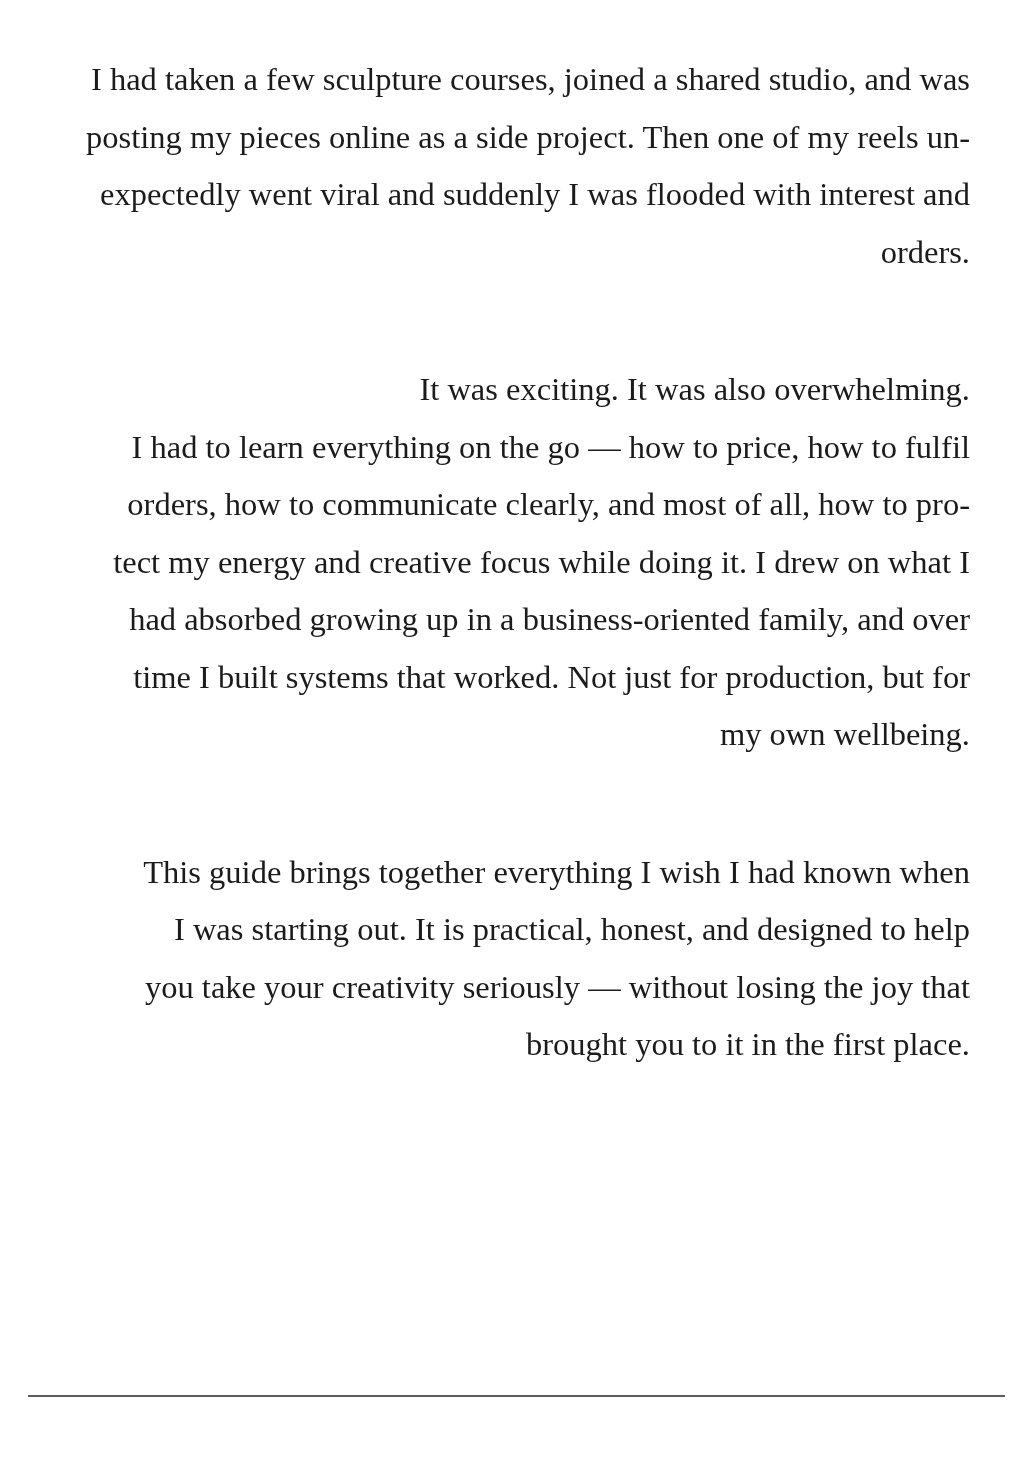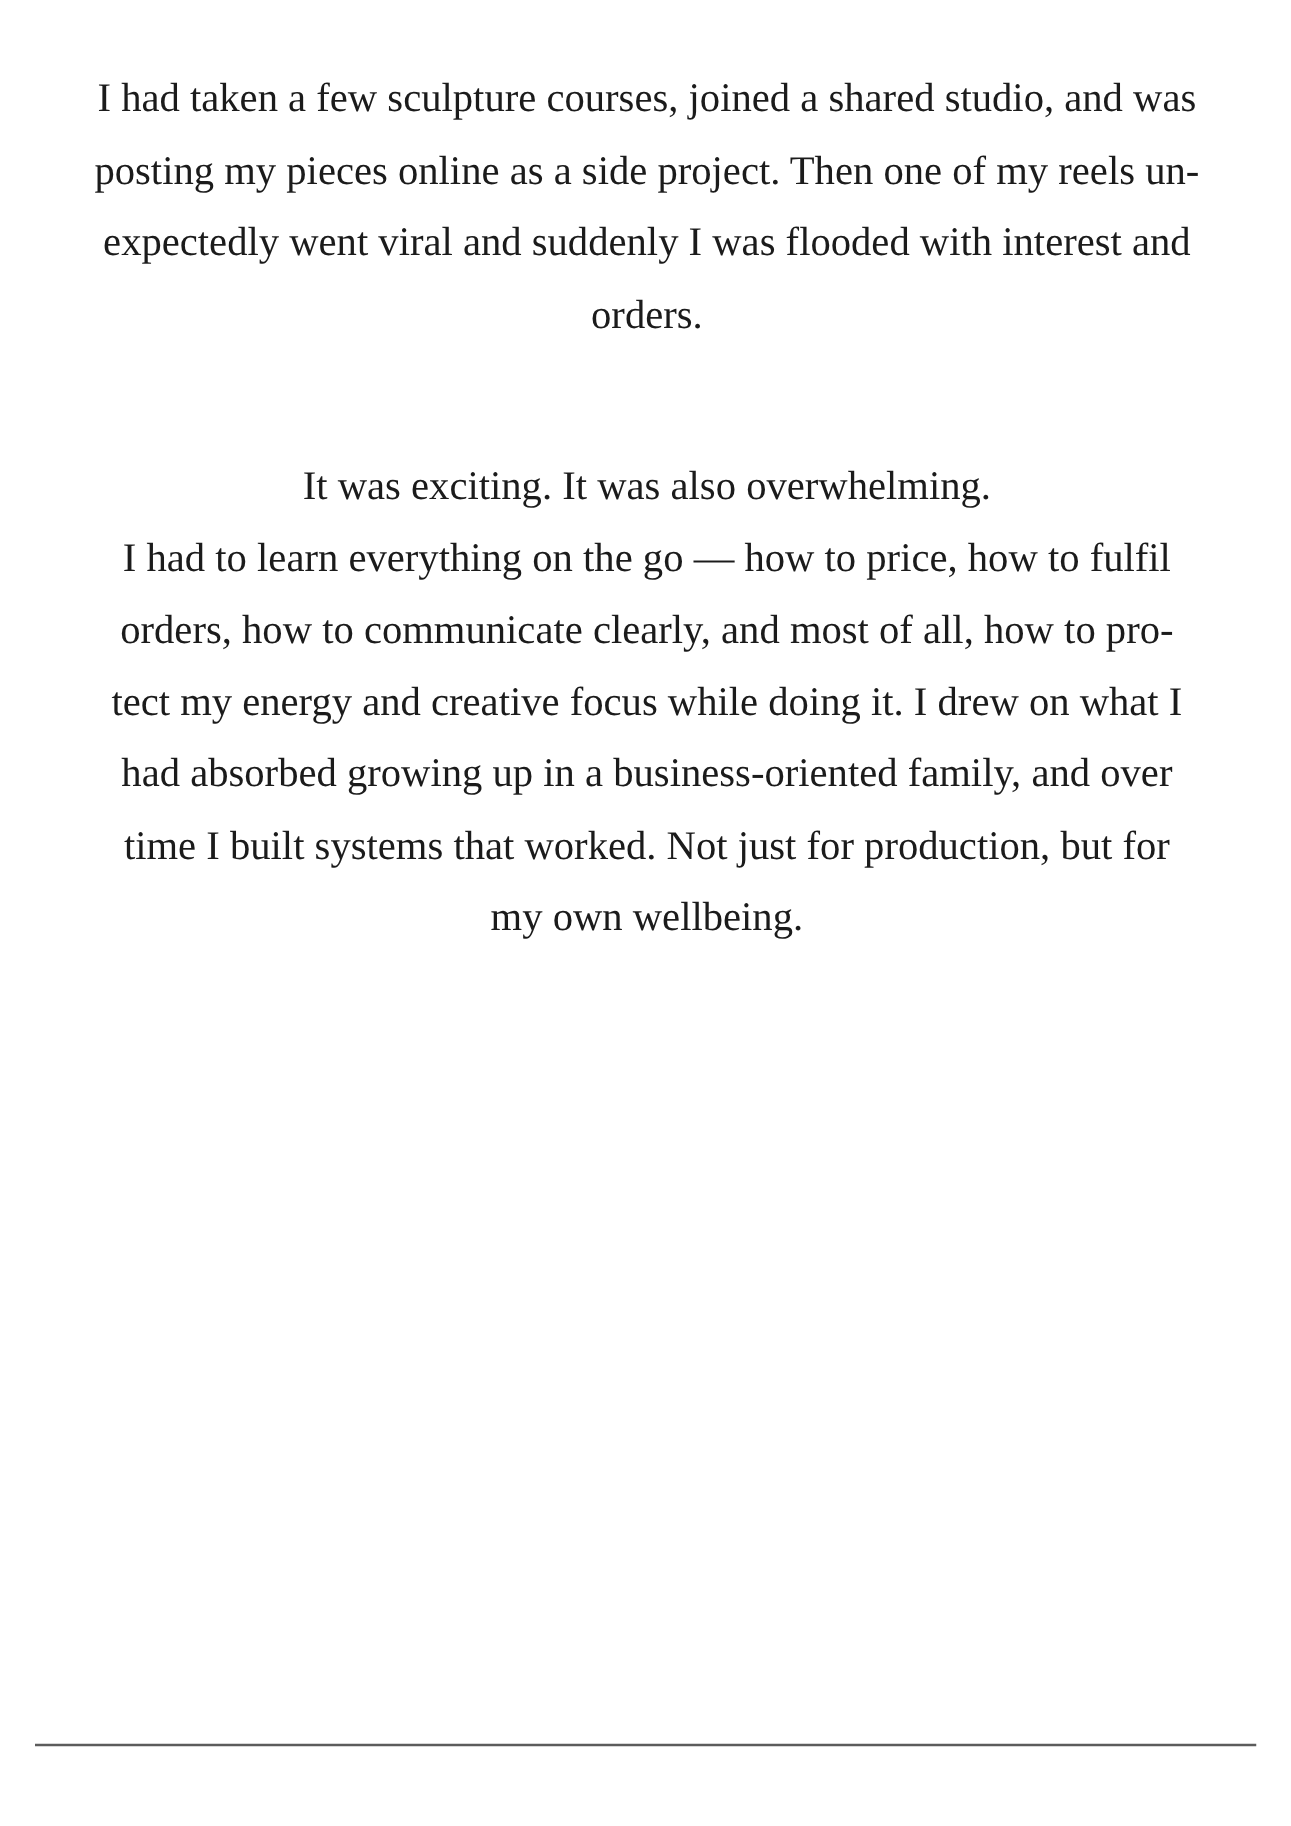--- a/index.html
+++ b/index.html
@@ -19,21 +19,21 @@
     top: 51px;
     left: 65px;
     width: 905px;
   }
   .para {
     margin: 0 0 80px 0;
     font-size: 32.5px;
     line-height: 57.5px;
     color: var(--fg, #1b1b1b);
     white-space: pre-line;      
-    text-align: center;
+    text-align: right;
     letter-spacing: 0;
   }
   .para:last-child {
     margin-bottom: 0;
   }
   .footer-divider {
     position: absolute;
     top: 1395px;
     left: 28px;
     width: 977px;
@@ -49,15 +49,19 @@
 posting my pieces online as a side project. Then one of my reels un-
 expectedly went viral and suddenly I was flooded with interest and
 orders.</p>
   <p class="para">It was exciting. It was also overwhelming.
 I had to learn everything on the go — how to price, how to fulfil
 orders, how to communicate clearly, and most of all, how to pro-
 tect my energy and creative focus while doing it. I drew on what I
 had absorbed growing up in a business-oriented family, and over
 time I built systems that worked. Not just for production, but for
 my own wellbeing.</p>
+  <p class="para">This guide brings together everything I wish I had known when
+I was starting out. It is practical, honest, and designed to help
+you take your creativity seriously — without losing the joy that
+brought you to it in the first place.</p>
 </main>
 
 <div class="footer-divider"></div>
 
 </body></html>

